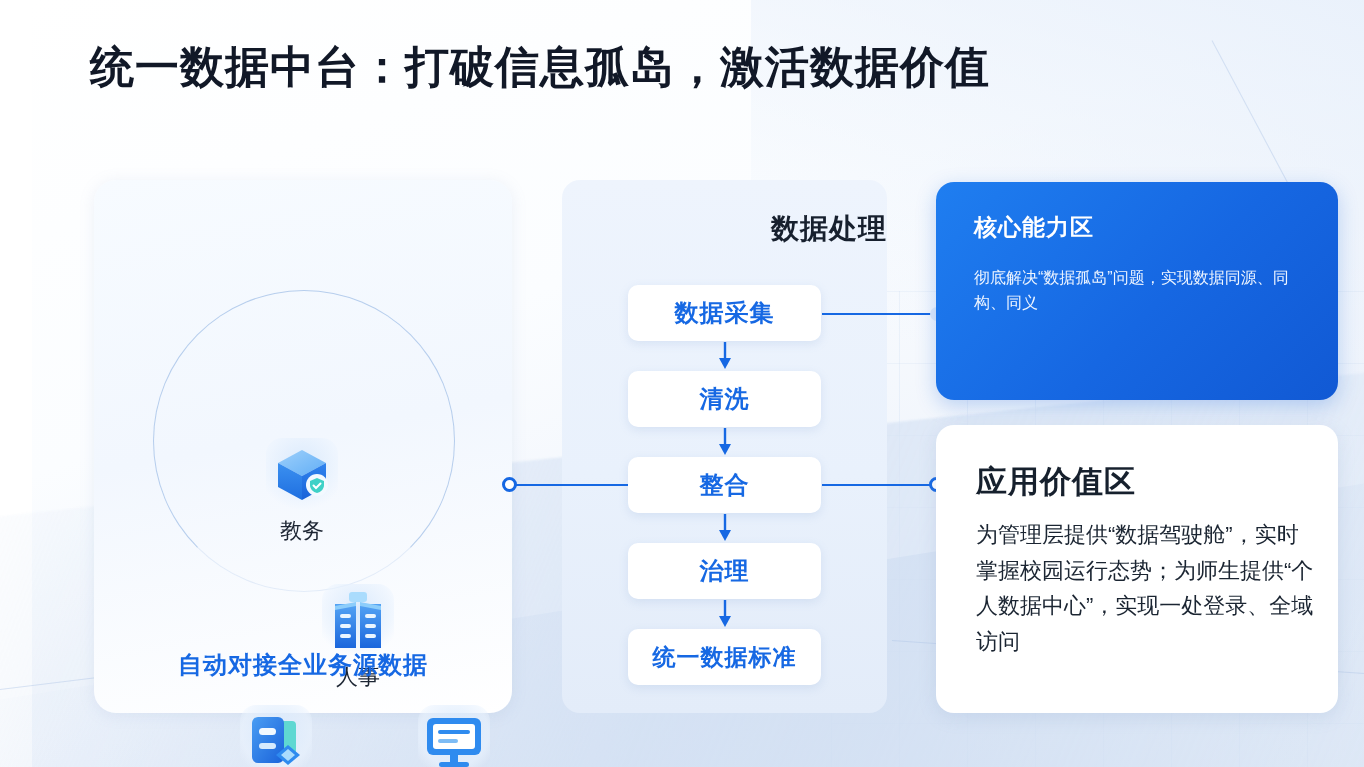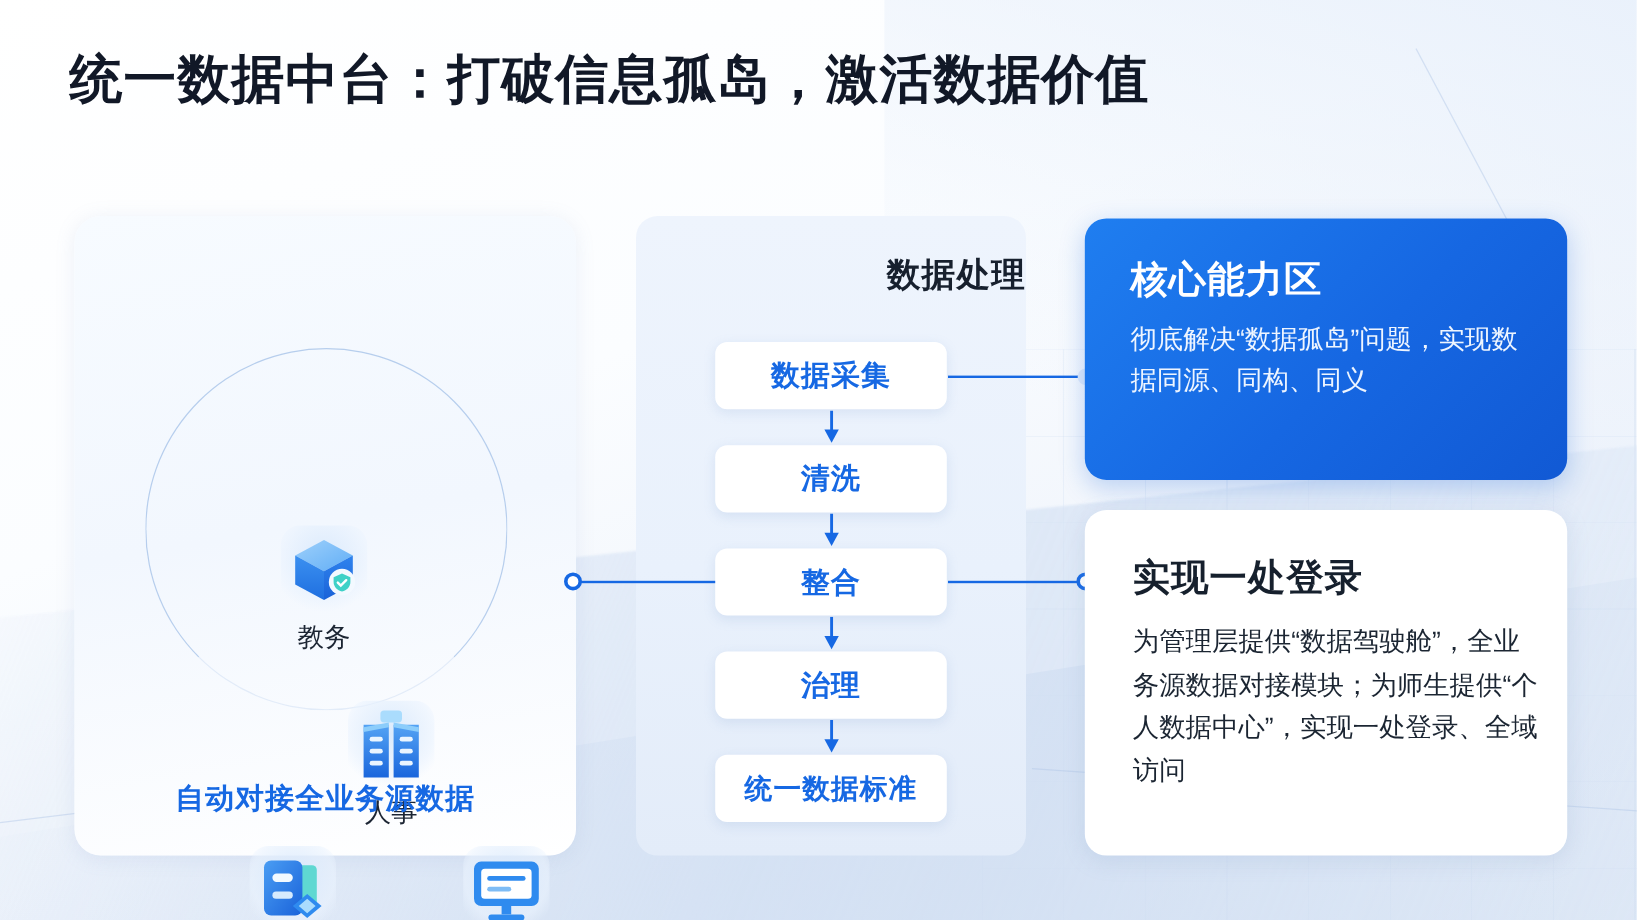--- a/index.html
+++ b/index.html
@@ -2,21 +2,21 @@
 <html><head>
 <meta charset="utf-8">
 <style>
   html,body{margin:0;padding:0;}
   body{
     width:1364px;height:767px;overflow:hidden;
     font-family:"Liberation Sans","DejaVu Sans",sans-serif;
     background:#ffffff;
     position:relative;
   }
-  .stage{position:absolute;inset:0;}
+  .stage{position:absolute;inset:0;margin-left:32px;}
 
   
   .bg-base{
     position:absolute;inset:0;
     background:
       linear-gradient(160deg,#ffffff 0%,#fbfdff 38%,#eef3fb 72%,#e4ecf7 100%);
   }
   .bg-sweep{
     position:absolute;left:-10%;bottom:-12%;width:130%;height:55%;
     background:linear-gradient(118deg,rgba(222,232,246,0) 0%,rgba(213,226,244,.75) 45%,rgba(226,236,249,.25) 100%);
@@ -121,26 +121,26 @@
   
   .card{
     position:absolute;left:904px;width:402px;border-radius:18px;
   }
   .card-core{
     top:182px;height:218px;
     background:linear-gradient(135deg,#1f7ef0 0%,#1667e2 55%,#1159d4 100%);
     box-shadow:0 6px 20px rgba(24,100,215,.25);
   }
   .card-core .card-title{
-    position:absolute;left:38px;top:30px;font-size:31px;font-weight:bold;
+    position:absolute;left:38px;top:30px;font-size:23px;font-weight:bold;
     color:#ffffff;letter-spacing:1px;
   }
   .card-core .card-body{
     position:absolute;left:38px;right:35px;top:84px;
-    font-size:22px;line-height:1.55;color:#eef5ff;
+    font-size:16px;line-height:1.55;color:#eef5ff;
   }
   .card-value{
     top:425px;height:288px;background:#ffffff;
     box-shadow:0 4px 18px rgba(120,150,195,.18);
   }
   .card-value .card-title{
     position:absolute;left:40px;top:36px;font-size:31px;font-weight:bold;
     color:#16202d;letter-spacing:1px;
   }
   .card-value .card-body{
@@ -316,17 +316,17 @@
 
   <div class="conn" style="left:790px;top:484px;width:112px;"></div>
   <div class="dot-ring" style="left:897px;top:477px;"></div>
 
   <div class="card card-core">
     <div class="card-title">核心能力区</div>
     <div class="card-body">彻底解决“数据孤岛”问题，实现数据同源、同构、同义</div>
   </div>
 
   <div class="card card-value">
-    <div class="card-title">实现一处登录</div>
-    <div class="card-body">为管理层提供“数据驾驶舱”，全业务源数据对接模块；为师生提供“个人数据中心”，实现一处登录、全域访问</div>
+    <div class="card-title">应用价值区</div>
+    <div class="card-body">为管理层提供“数据驾驶舱”，实时掌握校园运行态势；为师生提供“个人数据中心”，实现一处登录、全域访问</div>
   </div>
 
 </div>
 
 </body></html>

